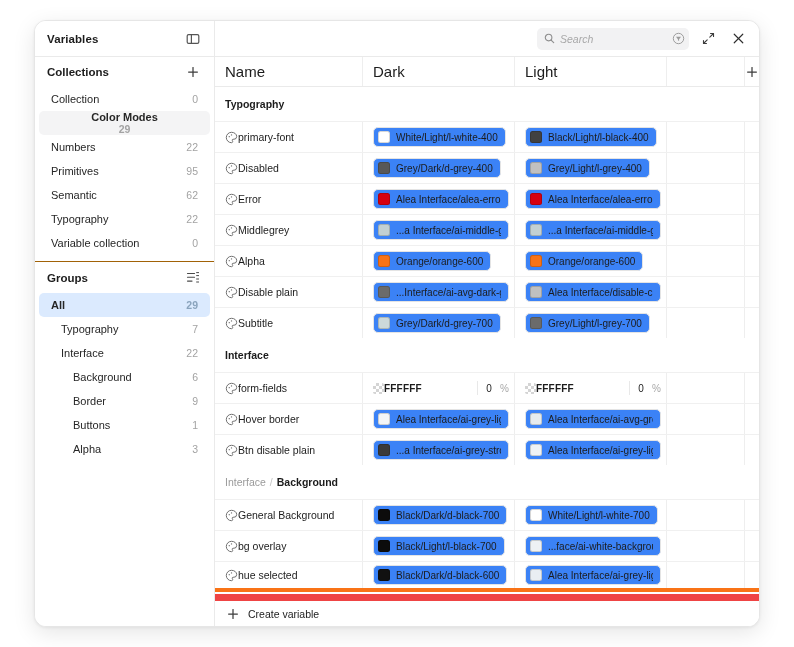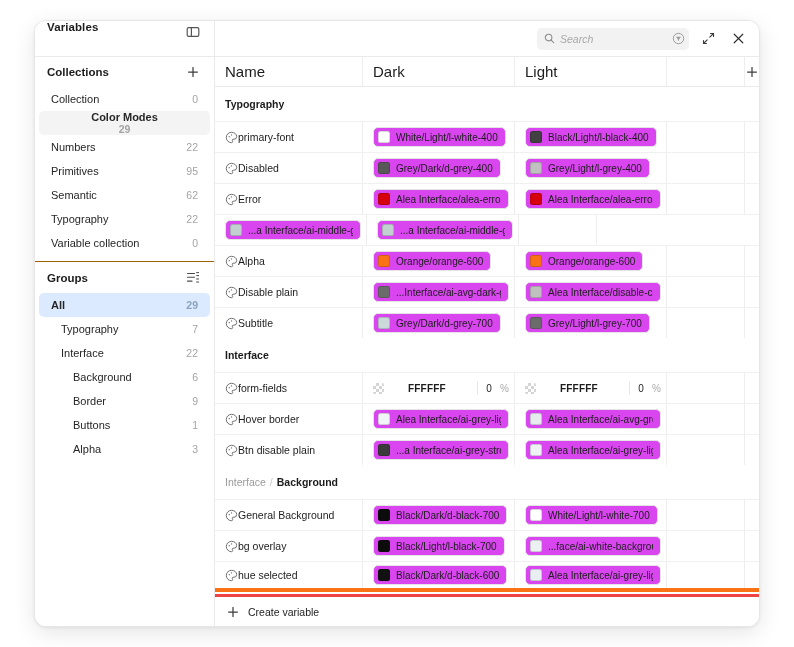--- a/index.html
+++ b/index.html
@@ -28,21 +28,21 @@
   .sidebar {
     width: 180px;
     flex: 0 0 180px;
     border-right: 1px solid #eaeaea;
     background: #ffffff;
     display: flex;
     flex-direction: column;
   }
   .sb-titlebar {
     height: 36px;
-    display: flex; 
+    display: flex; align-items: center;
     justify-content: space-between;
     padding: 0 10px 0 12px;
     border-bottom: 1px solid #eaeaea;
   }
   .sb-title { font-size: 11.5px; font-weight: 700; color: #1c1c1c; letter-spacing: .1px;}
   .icon-btn {
     width: 22px; height: 22px;
     display: flex; align-items: center; justify-content: center;
     border-radius: 4px; color: #5a5a5a;
   }
@@ -150,21 +150,21 @@
 
   .name-cell { gap: 0; font-size: 10.5px; color: #1c1c1c; }
 
   .chip {
     display: inline-flex; align-items: center; gap: 6px;
     height: 20px;
     max-width: 136px;
     border: 1px solid #e4e4e4;
     border-radius: 5px;
     padding: 0 7px 0 4px;
-    background: #d946ef;
+    background: #3b82f6;
     font-size: 10px;
     color: #1c1c1c;
     white-space: nowrap;
     overflow: hidden;
   }
   .swatch {
     width: 12px; height: 12px;
     border-radius: 2.5px;
     border: 1px solid rgba(0,0,0,0.16);
     flex: 0 0 12px;
@@ -181,32 +181,32 @@
     width: 11px; height: 11px;
     flex: 0 0 11px;
     border-radius: 2px;
     background-image:
       linear-gradient(45deg, #d4d4d4 25%, transparent 25%, transparent 75%, #d4d4d4 75%),
       linear-gradient(45deg, #d4d4d4 25%, transparent 25%, transparent 75%, #d4d4d4 75%);
     background-size: 6px 6px;
     background-position: 0 0, 3px 3px;
     background-color: #ffffff;
   }
-  .hexfield .hex { margin-left: 24px; letter-spacing: .2px; font-weight: 600; }
+  .hexfield .hex { margin-left: 0; letter-spacing: .2px; font-weight: 600; }
   .hexfield .divider { width: 1px; height: 14px; background: #e8e8e8; margin-left: auto; }
   .hexfield .op { width: 22px; text-align: center; }
   .hexfield .pct { color: #a8a8a8; width: 14px; text-align: left; }
 
   .footer {
     height: 32px;
     flex: 0 0 32px;
     display: flex; align-items: center;
     gap: 9px;
     padding-left: 12px;
-    border-top: 3px solid #ef4444;
+    border-top: 7px solid #ef4444;
     background: #fff;
     font-size: 10.5px;
     color: #1c1c1c;
   }
   svg { display: block; }
 </style>
 </head>
 <body>
 
 <div class="stage">
@@ -434,20 +434,30 @@
             <span class="chip">
               <span class="swatch" style="background:#d6000f"></span>
               <span class="lbl">Alea Interface/alea-error</span>
             </span>
           </div>
           <div class="td c-x1"></div>
           <div class="td c-x2"></div>
         </div>
 
         <div class="trow">
+          <div class="td c-name name-cell">
+            <span>
+              <svg width="13" height="13" viewBox="0 0 14 14" fill="none" stroke="#6d6d6d" stroke-width="1.05">
+                <path d="M7 1.4a5.6 5.6 0 1 0 0 11.2c.9 0 1.3-.6 1.3-1.2 0-.7-.6-1-.6-1.6 0-.5.4-.9 1-.9h1a3 3 0 0 0 2.9-3c0-2.5-2.5-4.5-5.6-4.5Z"></path>
+                <circle cx="4.6" cy="6.1" r=".75" fill="#6d6d6d" stroke="none"></circle>
+                <circle cx="7" cy="4.2" r=".75" fill="#6d6d6d" stroke="none"></circle>
+              </svg>
+            </span>
+            <span>Middlegrey</span>
+          </div>
           <div class="td c-dark">
             <span class="chip">
               <span class="swatch" style="background:#c2d0d2"></span>
               <span class="lbl">...a Interface/ai-middle-grey</span>
             </span>
           </div>
           <div class="td c-light">
             <span class="chip">
               <span class="swatch" style="background:#c2d0d2"></span>
               <span class="lbl">...a Interface/ai-middle-grey</span>

